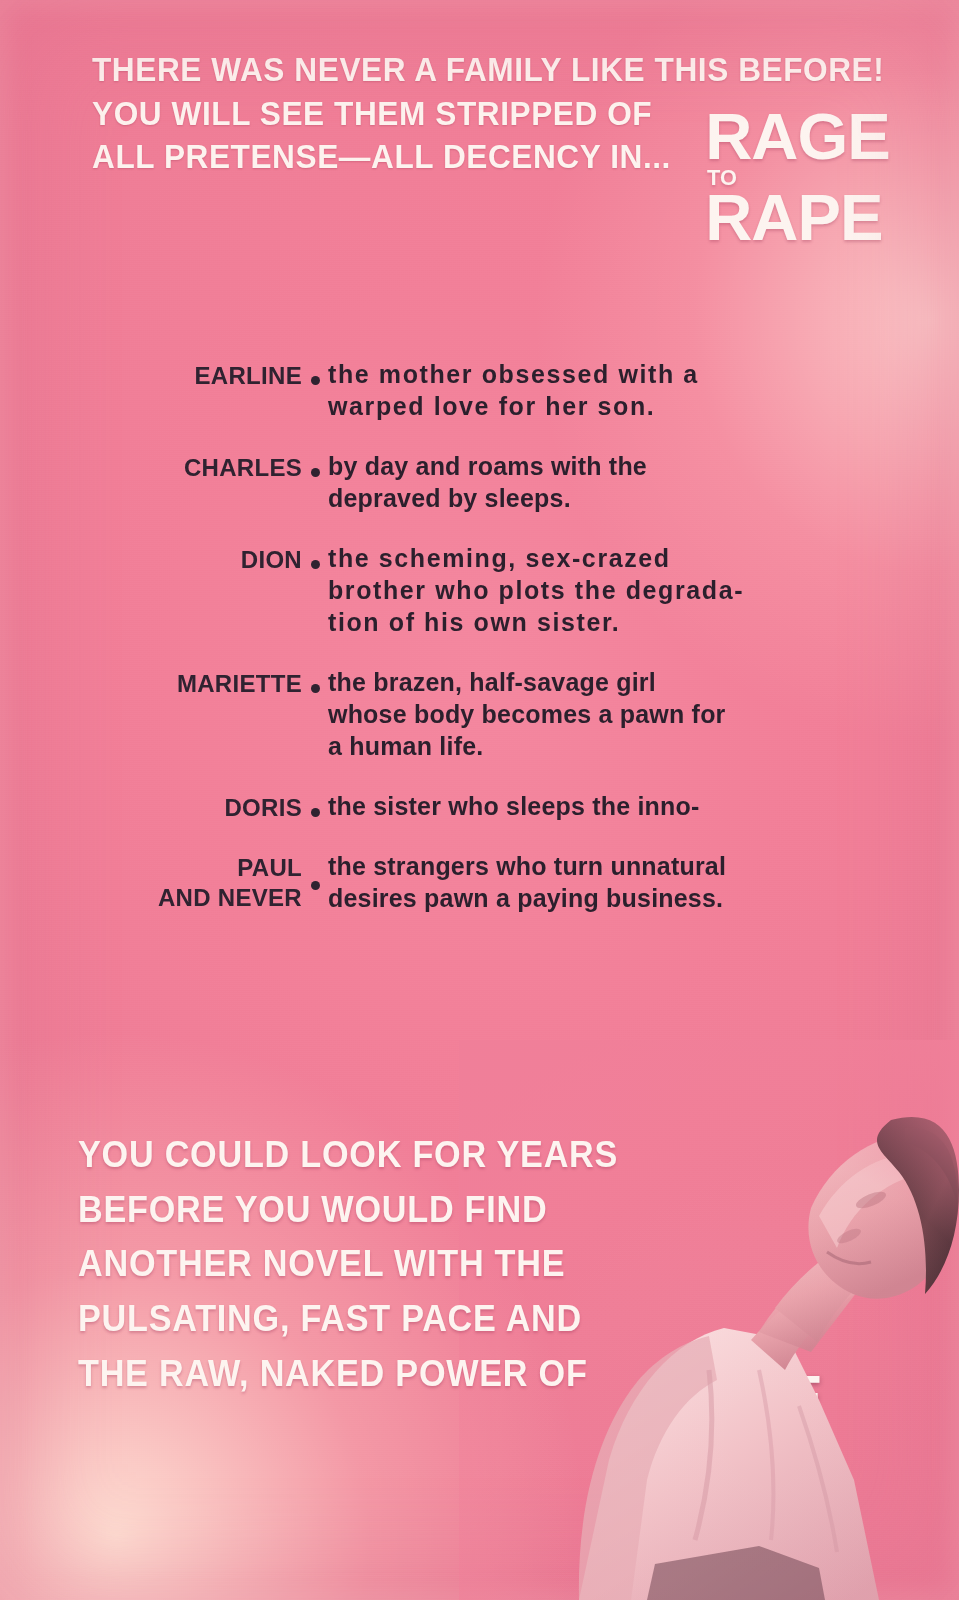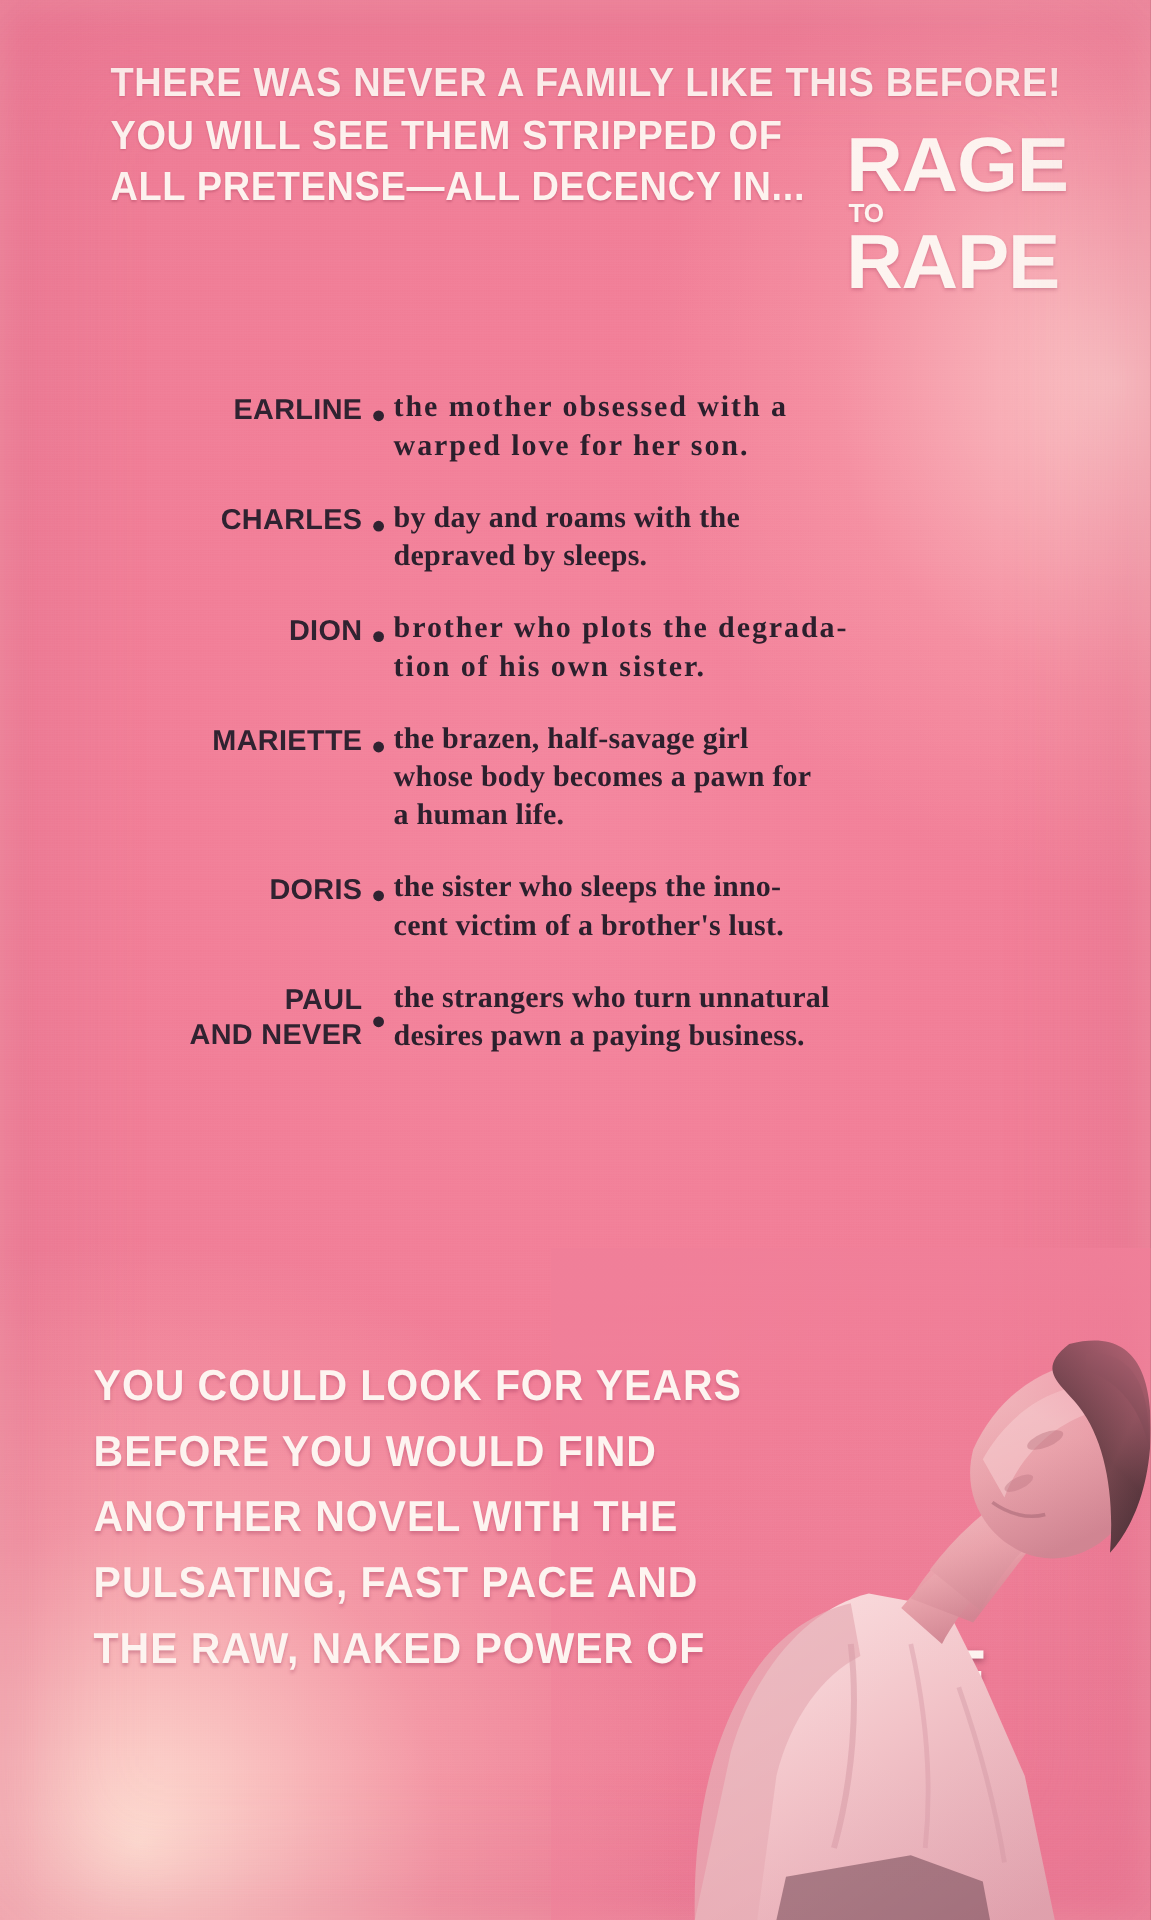--- a/index.html
+++ b/index.html
@@ -86,21 +86,21 @@
     bottom: 100px;
     font-size: 60px;
     width: 170px;
     text-shadow: 0 2px 5px rgba(90,30,55,0.45);
   }
 
   
   .cast {
     position: absolute;
     left: 96px;
-    top: 324px;
+    top: 358px;
     width: 760px;
   }
   .cast-row {
     display: flex;
     align-items: flex-start;
     margin-bottom: 28px;
   }
   .cast-name {
     width: 206px;
     flex: 0 0 206px;
@@ -121,21 +121,20 @@
     padding-top: 9px;
   }
   .cast-bullet span { display: inline-block; width: 9px; height: 9px; background: #2f2230; border-radius: 50%; }
   .cast-desc {
     flex: 1 1 auto;
     font-size: 25px;
     line-height: 1.28;
     color: #2b1f2c;
     font-weight: bold;
     letter-spacing: 0.2px;
-    font-family: Liberation Serif, serif;
   }
   .cast-desc .ln { display: block; white-space: nowrap; }
   .wide .ln { letter-spacing: 1.6px; }
   .bullet-mid { padding-top: 22px; }
 
   
   .bottom-head {
     position: absolute;
     left: 78px;
     top: 1128px;
@@ -204,20 +203,21 @@
         <span class="ln">depraved by sleeps.</span>
       </div>
     </div>
 
     <div class="cast-row">
       <div class="cast-name">
         <div>DION</div>
       </div>
       <div class="cast-bullet"><span></span></div>
       <div class="cast-desc wide">
+        <span class="ln">the scheming, sex-crazed</span>
         <span class="ln">brother who plots the degrada-</span>
         <span class="ln">tion of his own sister.</span>
       </div>
     </div>
 
     <div class="cast-row">
       <div class="cast-name">
         <div>MARIETTE</div>
       </div>
       <div class="cast-bullet"><span></span></div>
@@ -228,21 +228,20 @@
       </div>
     </div>
 
     <div class="cast-row">
       <div class="cast-name">
         <div>DORIS</div>
       </div>
       <div class="cast-bullet"><span></span></div>
       <div class="cast-desc">
         <span class="ln">the sister who sleeps the inno-</span>
-        <span class="ln">cent victim of a brother's lust.</span>
       </div>
     </div>
 
     <div class="cast-row">
       <div class="cast-name">
         <div>PAUL</div>
         <div>AND NEVER</div>
       </div>
       <div class="cast-bullet bullet-mid"><span></span></div>
       <div class="cast-desc">

